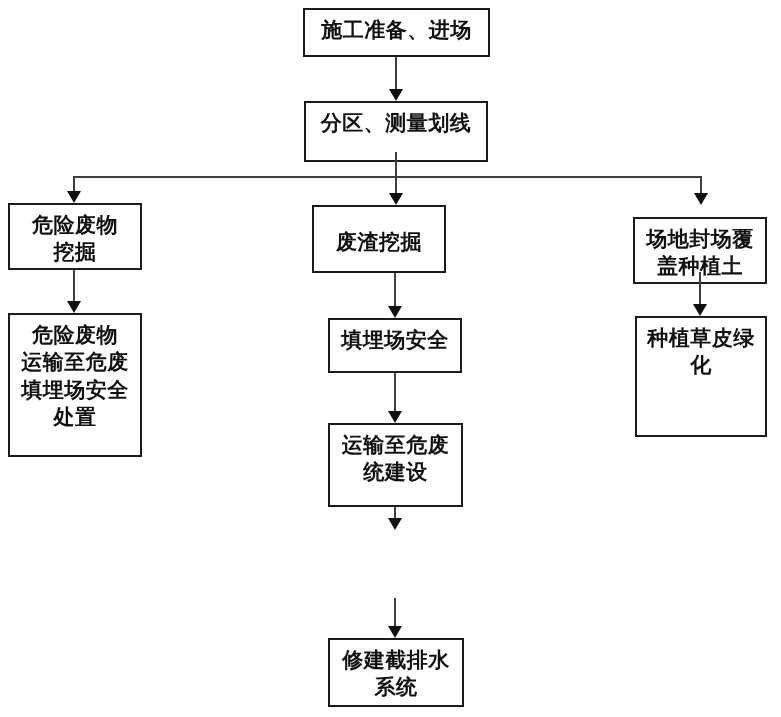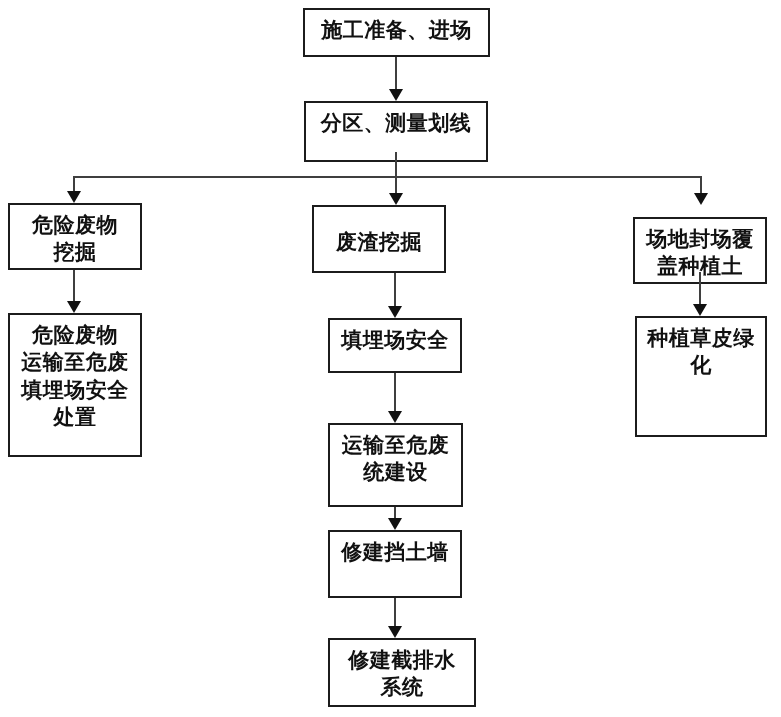--- a/index.html
+++ b/index.html
@@ -84,25 +84,22 @@
 
   <div class="node" style="left:328px; top:318px; width:134px; height:55px;">
     <span class="node-label">填埋场安全</span>
   </div>
 
   <div class="node" style="left:328px; top:423px; width:135px; height:84px;">
     <span class="node-label">运输至危废
 统建设</span>
   </div>
 
-  <div class="node" style="left:328px; top:530px; width:134px; height:68px;">
-    <span class="node-label">修建挡土墙</span>
-  </div>
 
-  <div class="node" style="left:328px; top:638px; width:148px; height:69px;">
+  <div class="node" style="left:328px; top:638px; width:136px; height:69px;">
     <span class="node-label">修建截排水
 系统</span>
   </div>
 
   <div class="node" style="left:633px; top:217px; width:134px; height:67px;">
     <span class="node-label">场地封场覆
 盖种植土</span>
   </div>
 
   <div class="node" style="left:635px; top:316px; width:132px; height:121px;">

